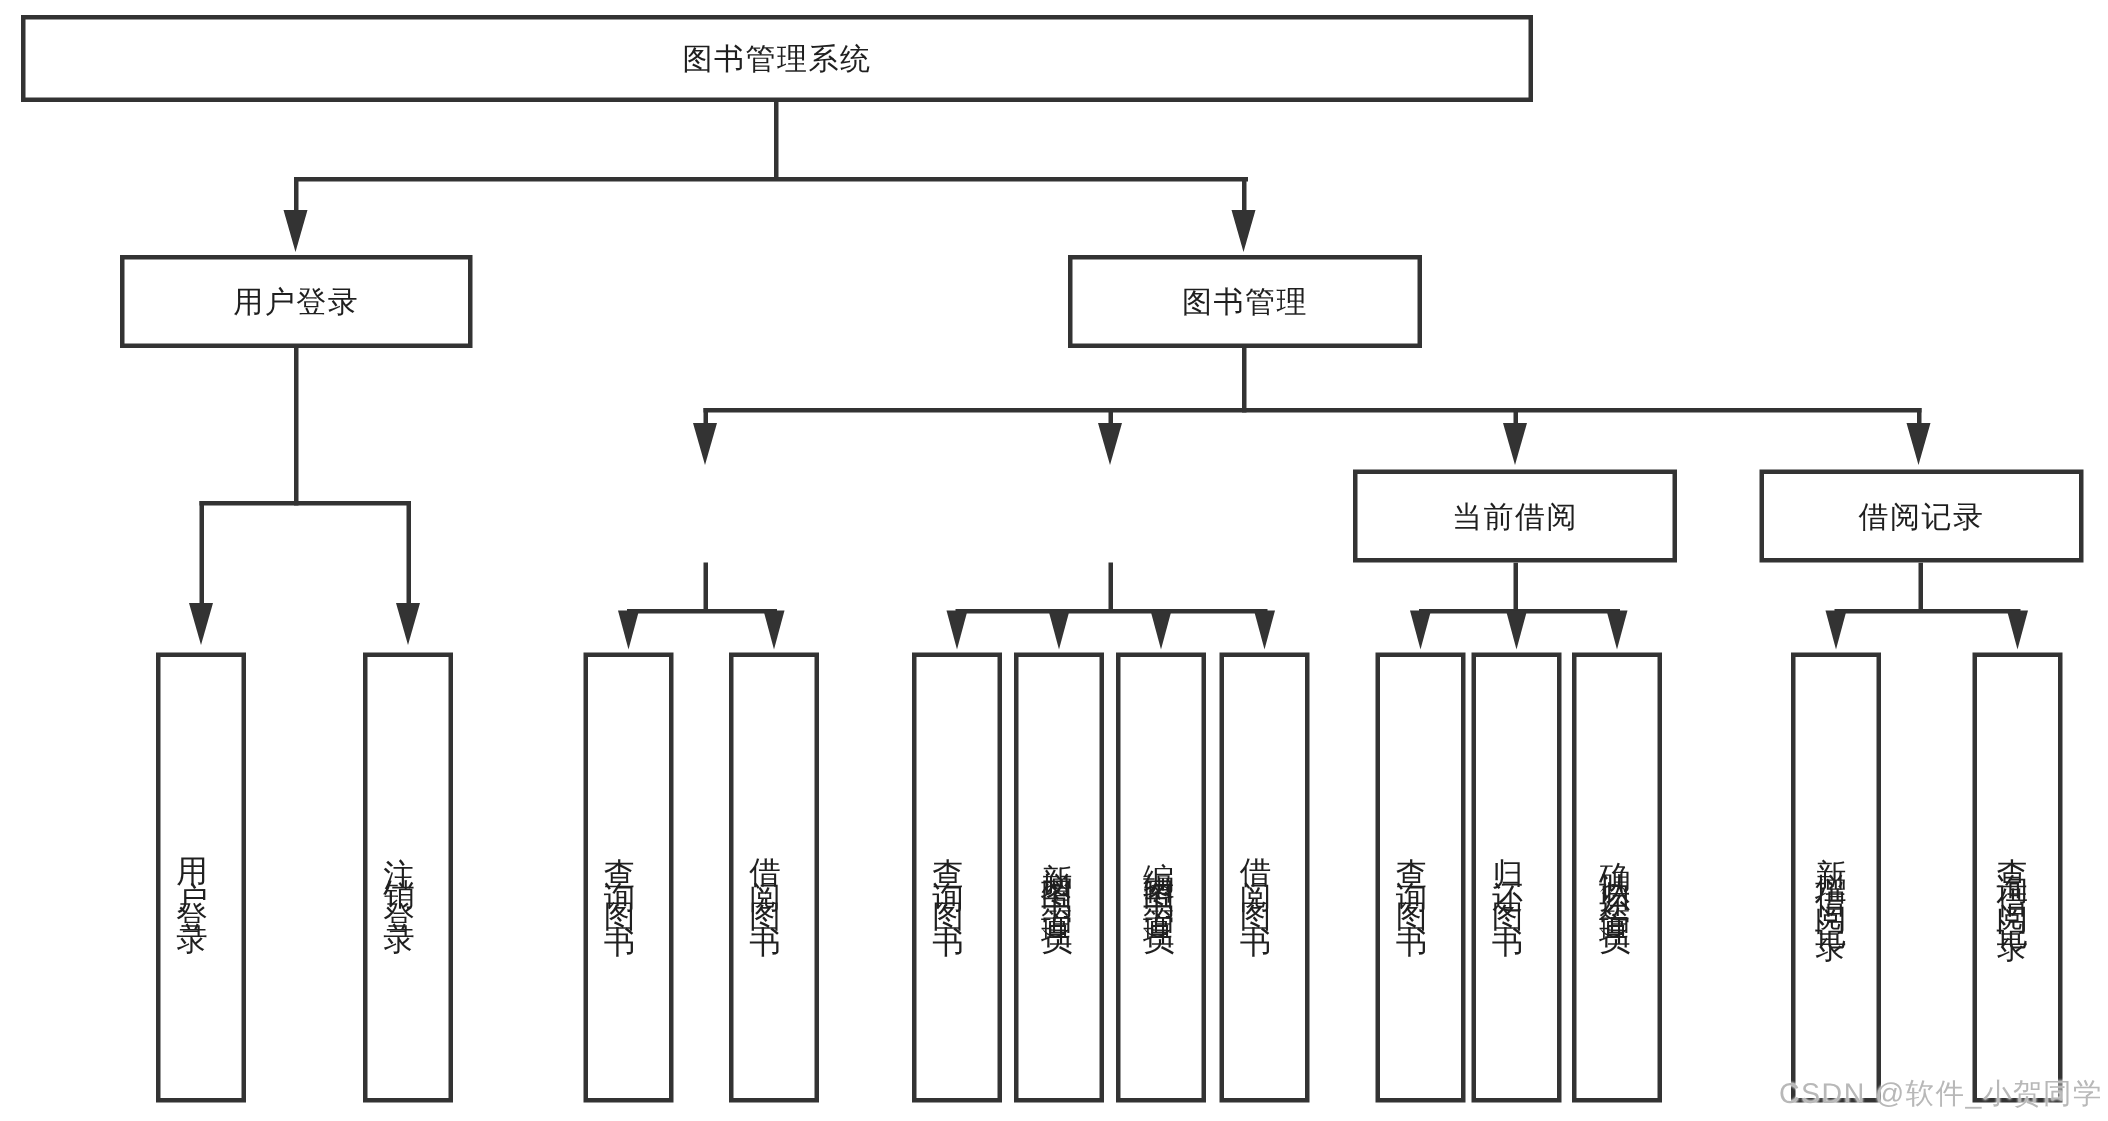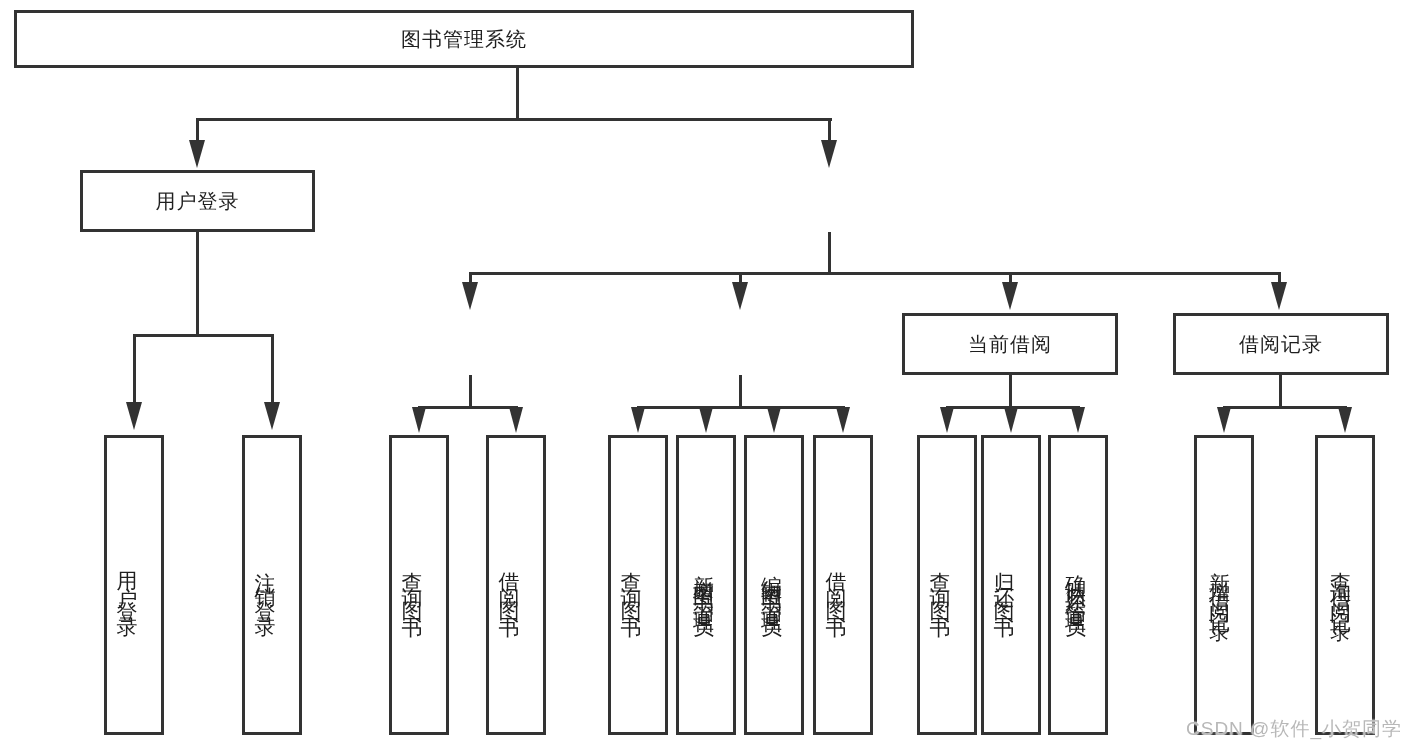--- a/index.html
+++ b/index.html
@@ -58,30 +58,31 @@
     z-index: 5;
     text-shadow: 0 0 2px #ffffff, 0 0 2px #ffffff;
     white-space: nowrap;
   }
 </style>
 </head>
 <body>
 
 <div class="canvas">
 
-  <div class="box" style="left:14px;top:10px;width:900px;height:58px">图书管理系统</div>
+  <div class="box" style="left:14px;top:10px;width:1008px;height:58px">图书管理系统</div>
 
   <div class="vline" style="left:516px;top:68px;height:52px"></div>
   <div class="hline" style="left:196px;top:118px;width:636px"></div>
   <div class="vline" style="left:196px;top:118px;height:26px"></div>
   <div class="arrow" style="left:189px;top:140px"></div>
   <div class="vline" style="left:828px;top:118px;height:26px"></div>
   <div class="arrow" style="left:821px;top:140px"></div>
 
   <div class="box" style="left:80px;top:170px;width:235px;height:62px">用户登录</div>
+  <div class="box" style="left:712px;top:170px;width:236px;height:62px">图书管理</div>
 
   <div class="vline" style="left:196px;top:232px;height:105px"></div>
   <div class="hline" style="left:133px;top:334px;width:141px"></div>
   <div class="vline" style="left:133px;top:334px;height:70px"></div>
   <div class="arrow" style="left:126px;top:402px"></div>
   <div class="vline" style="left:271px;top:334px;height:70px"></div>
   <div class="arrow" style="left:264px;top:402px"></div>
 
   <div class="vline" style="left:828px;top:232px;height:43px"></div>
   <div class="hline" style="left:469px;top:272px;width:812px"></div>

